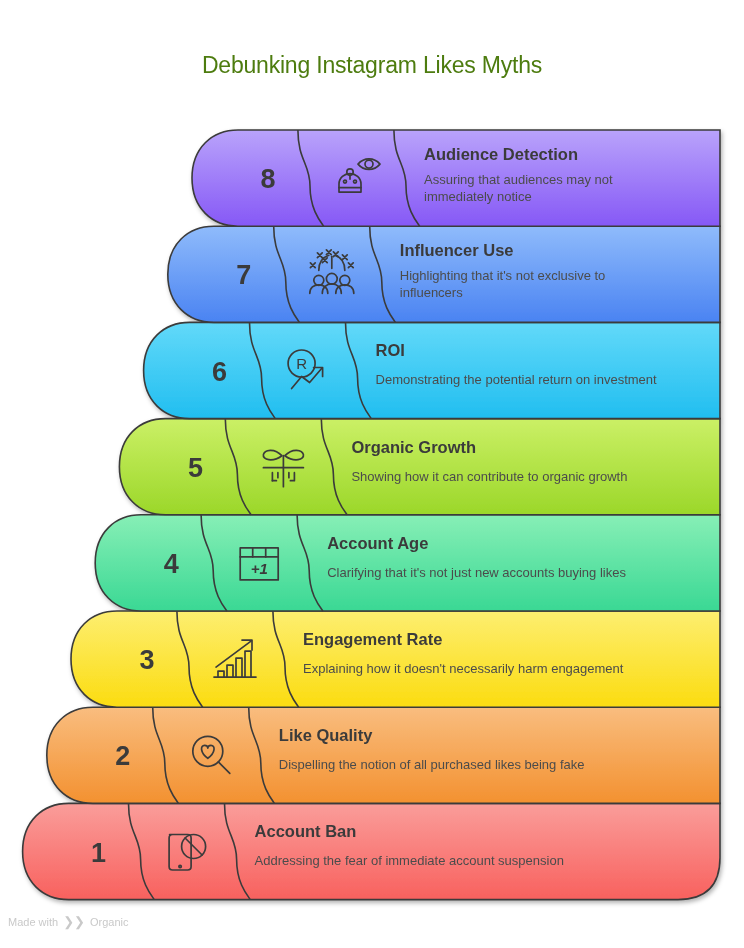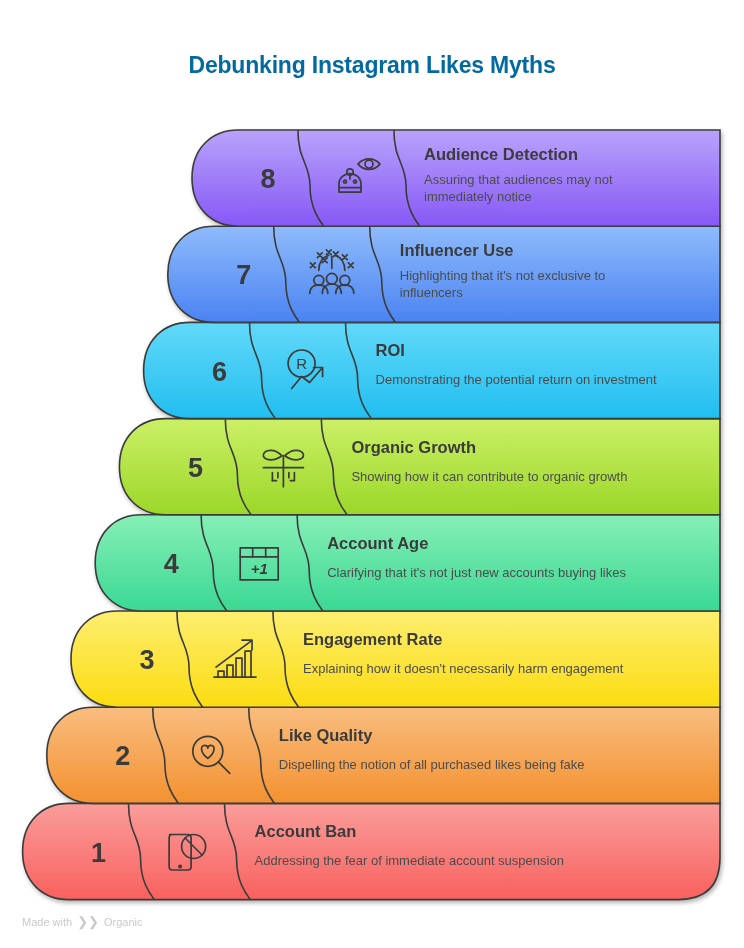--- a/index.html
+++ b/index.html
@@ -14,22 +14,22 @@
     overflow: hidden;
     position: relative;
   }
   #page-title {
     position: absolute;
     top: 52px;
     left: 0;
     width: 744px;
     text-align: center;
     font-size: 23px;
-    font-weight: bold;
-    color: #0369a1;
+    font-weight: normal;
+    color: #4d7c0f;
     letter-spacing: -0.2px;
   }
   #chart-area {
     position: absolute;
     top: 0;
     left: 0;
     width: 744px;
     height: 948px;
   }
   #chart-area svg {
@@ -66,21 +66,21 @@
     font-weight: bold;
     fill: #3b3b3b;
   }
   .icon-r-text {
     font-family: "Liberation Sans", sans-serif;
     font-size: 15px;
     fill: #3b3b3b;
   }
   #footer {
     position: absolute;
-    left: 22px;
+    left: 8px;
     top: 915px;
     display: flex;
     align-items: center;
     gap: 5px;
     color: #c9c9c9;
     font-size: 11px;
     font-family: "Liberation Sans", sans-serif;
   }
   #footer .napkin-mark {
     display: inline-block;

